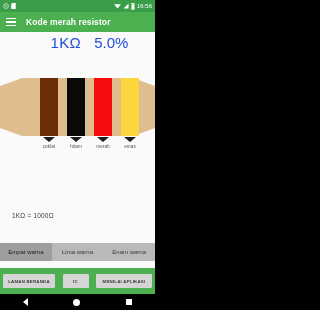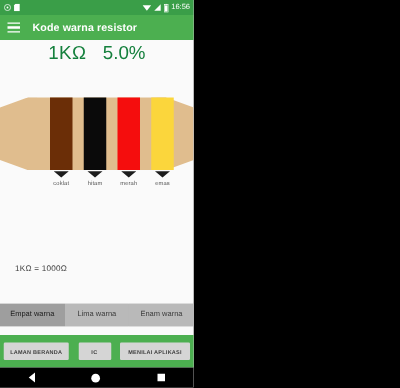--- a/index.html
+++ b/index.html
@@ -73,24 +73,24 @@
     font-size: 8.5px;
     font-weight: bold;
     margin-left: 10px;
     letter-spacing: 0.1px;
     white-space: nowrap;
   }
 
   
   .value-row {
     position: absolute;
-    top: 34px; left: 0;
+    top: 34px; left: 12px;
     width: 155px;
     text-align: center;
-    color: #15803d;
+    color: #1d4ed8;
     font-size: 15px;
     white-space: nowrap;
   }
   .value-row .ohm { letter-spacing: 0.3px; }
   .value-row .tol { margin-left: 9px; }
 
   
   .resistor-area {
     position: absolute;
     top: 78px; left: 0;
@@ -276,21 +276,21 @@
       <span>16:56</span>
     </div>
   </div>
 
   <div class="appbar">
     <div class="hamburger">
       <span></span>
       <span></span>
       <span></span>
     </div>
-    <div class="appbar-title">Kode warna resistor</div>
+    <div class="appbar-title">Kode merah resistor</div>
   </div>
 
   <div class="value-row">
     <span class="ohm">1KΩ</span>
     <span class="tol">5.0%</span>
   </div>
 
   <div class="resistor-area">
     <div class="lead left"></div>
     <div class="lead right"></div>

